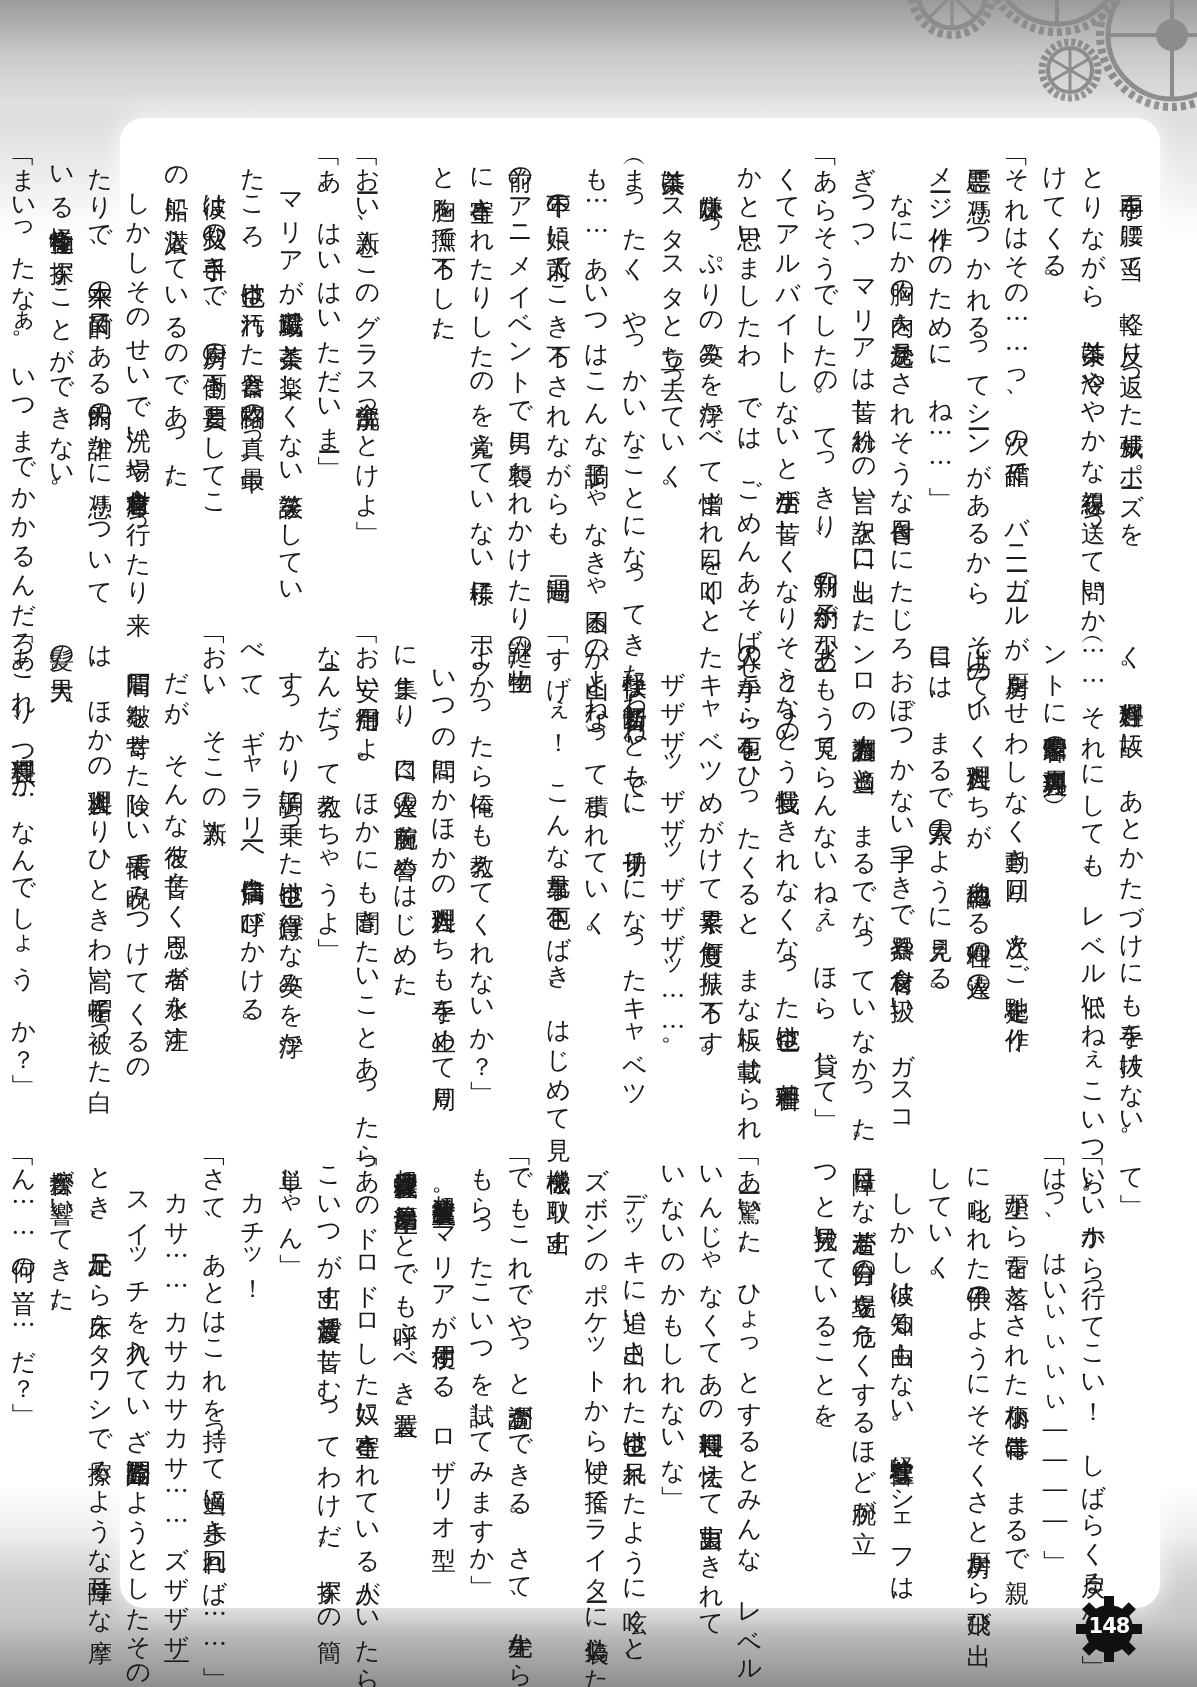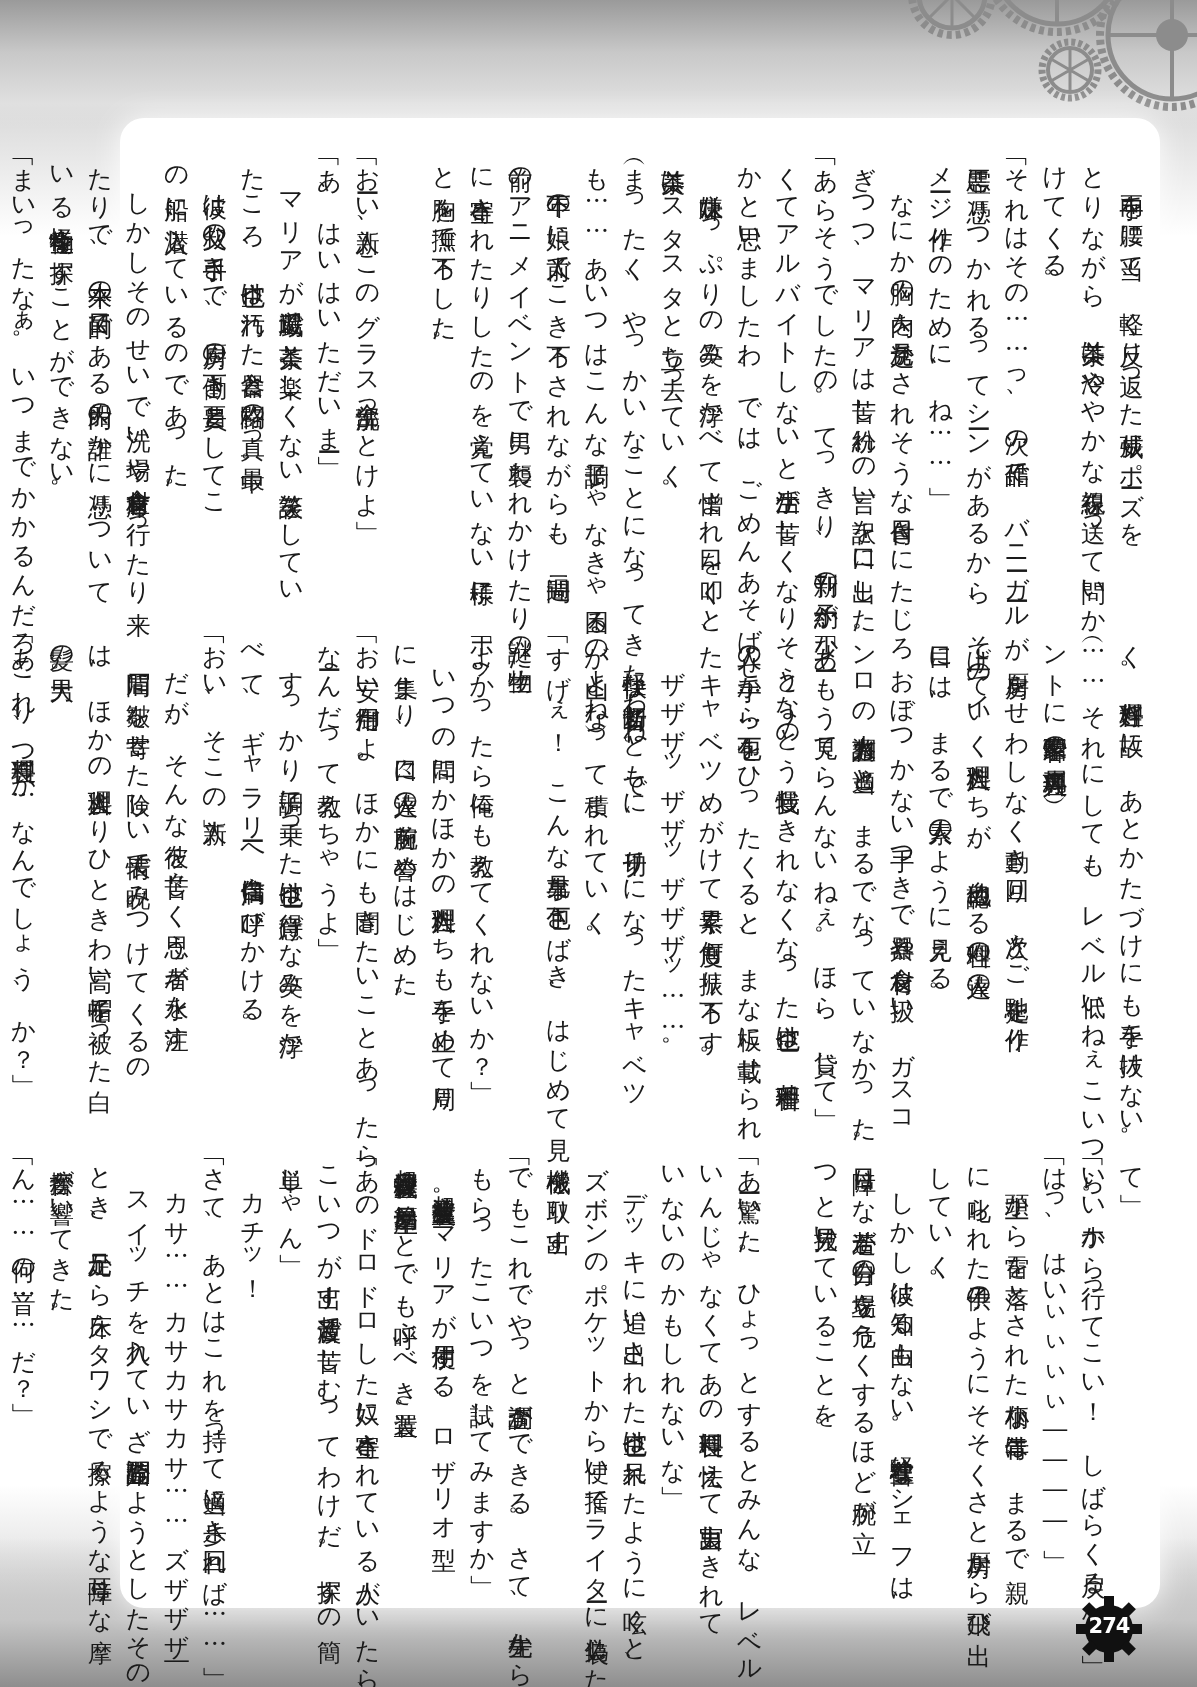--- a/index.html
+++ b/index.html
@@ -182,13 +182,13 @@
       <rect x="-5" y="21" width="10" height="12"></rect>
       <rect x="-33" y="-5" width="12" height="10"></rect>
       <rect x="21" y="-5" width="12" height="10"></rect>
       <rect x="-5" y="-33" width="10" height="12" transform="rotate(45)"></rect>
       <rect x="-5" y="-33" width="10" height="12" transform="rotate(135)"></rect>
       <rect x="-5" y="-33" width="10" height="12" transform="rotate(225)"></rect>
       <rect x="-5" y="-33" width="10" height="12" transform="rotate(315)"></rect>
     </g>
   </g>
 </svg>
-<div class="page-num">274</div>
+<div class="page-num">148</div>
 
 </body></html>

